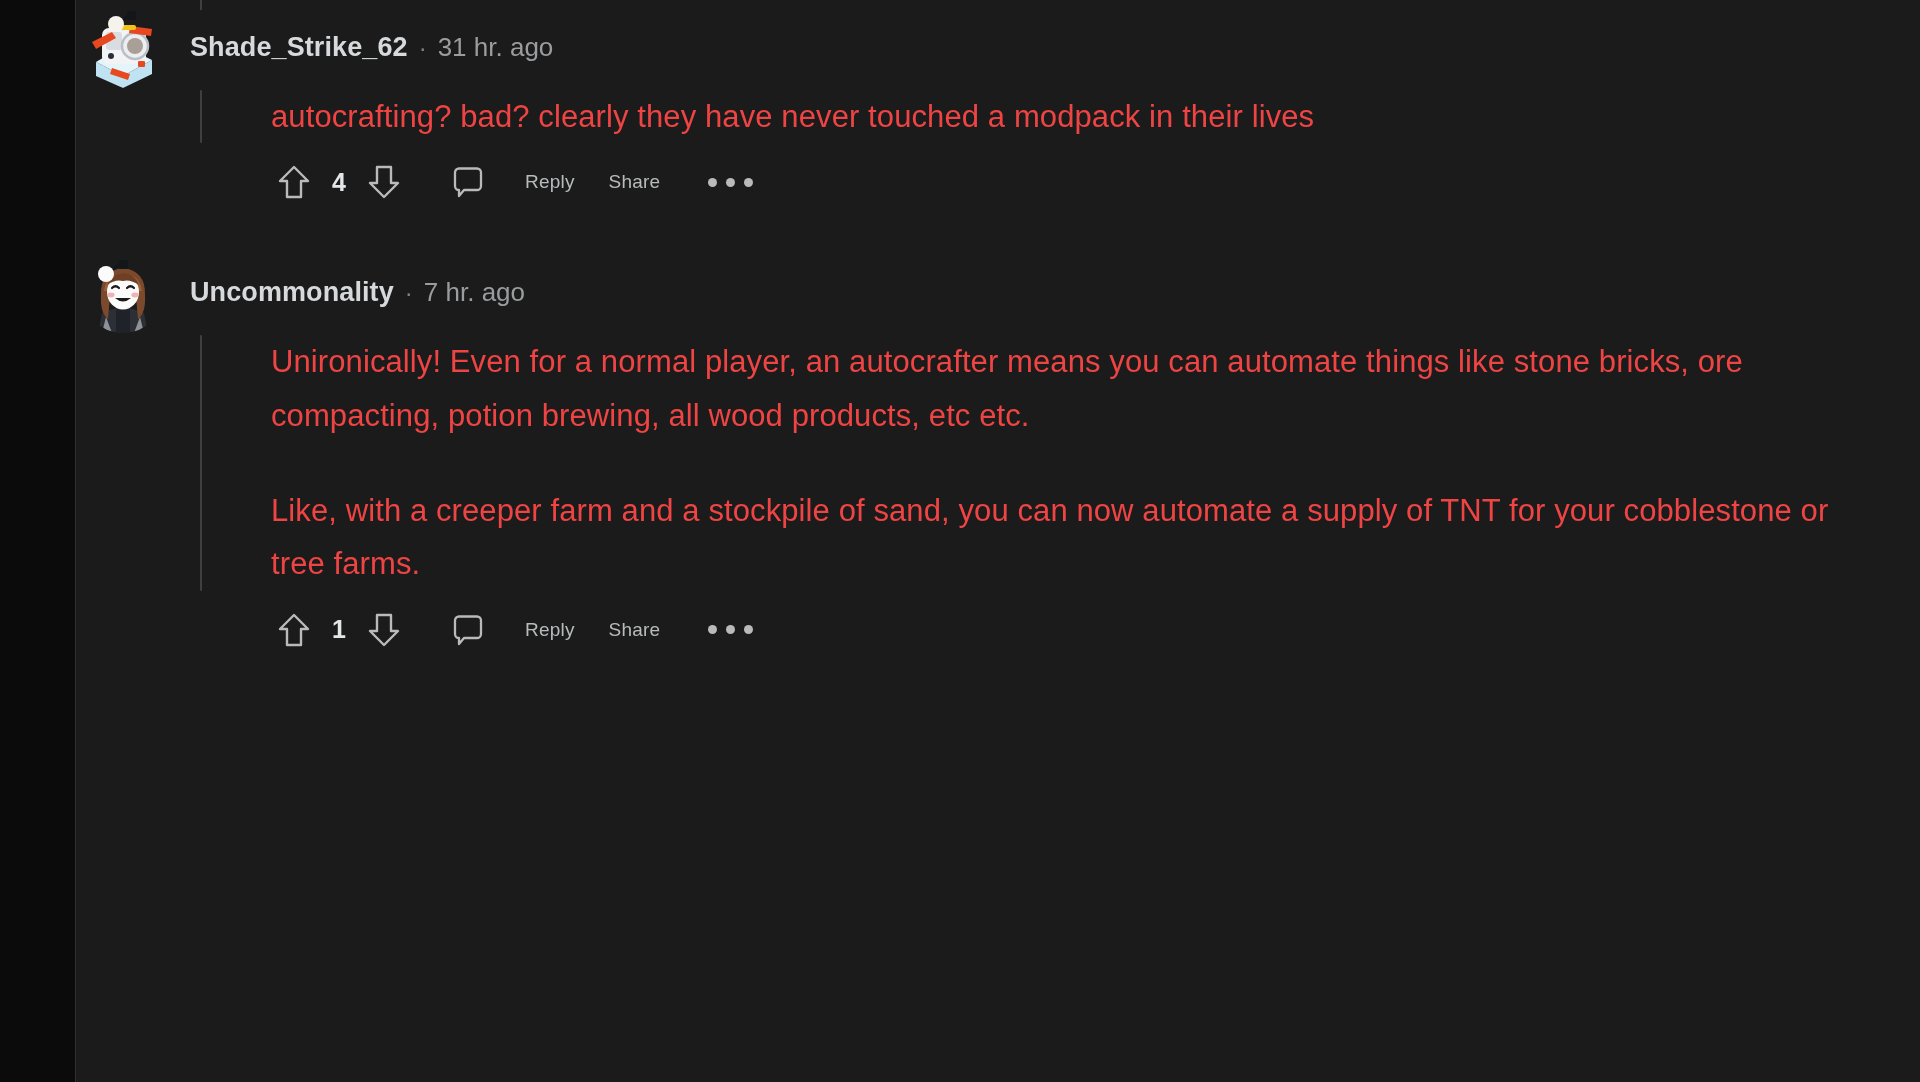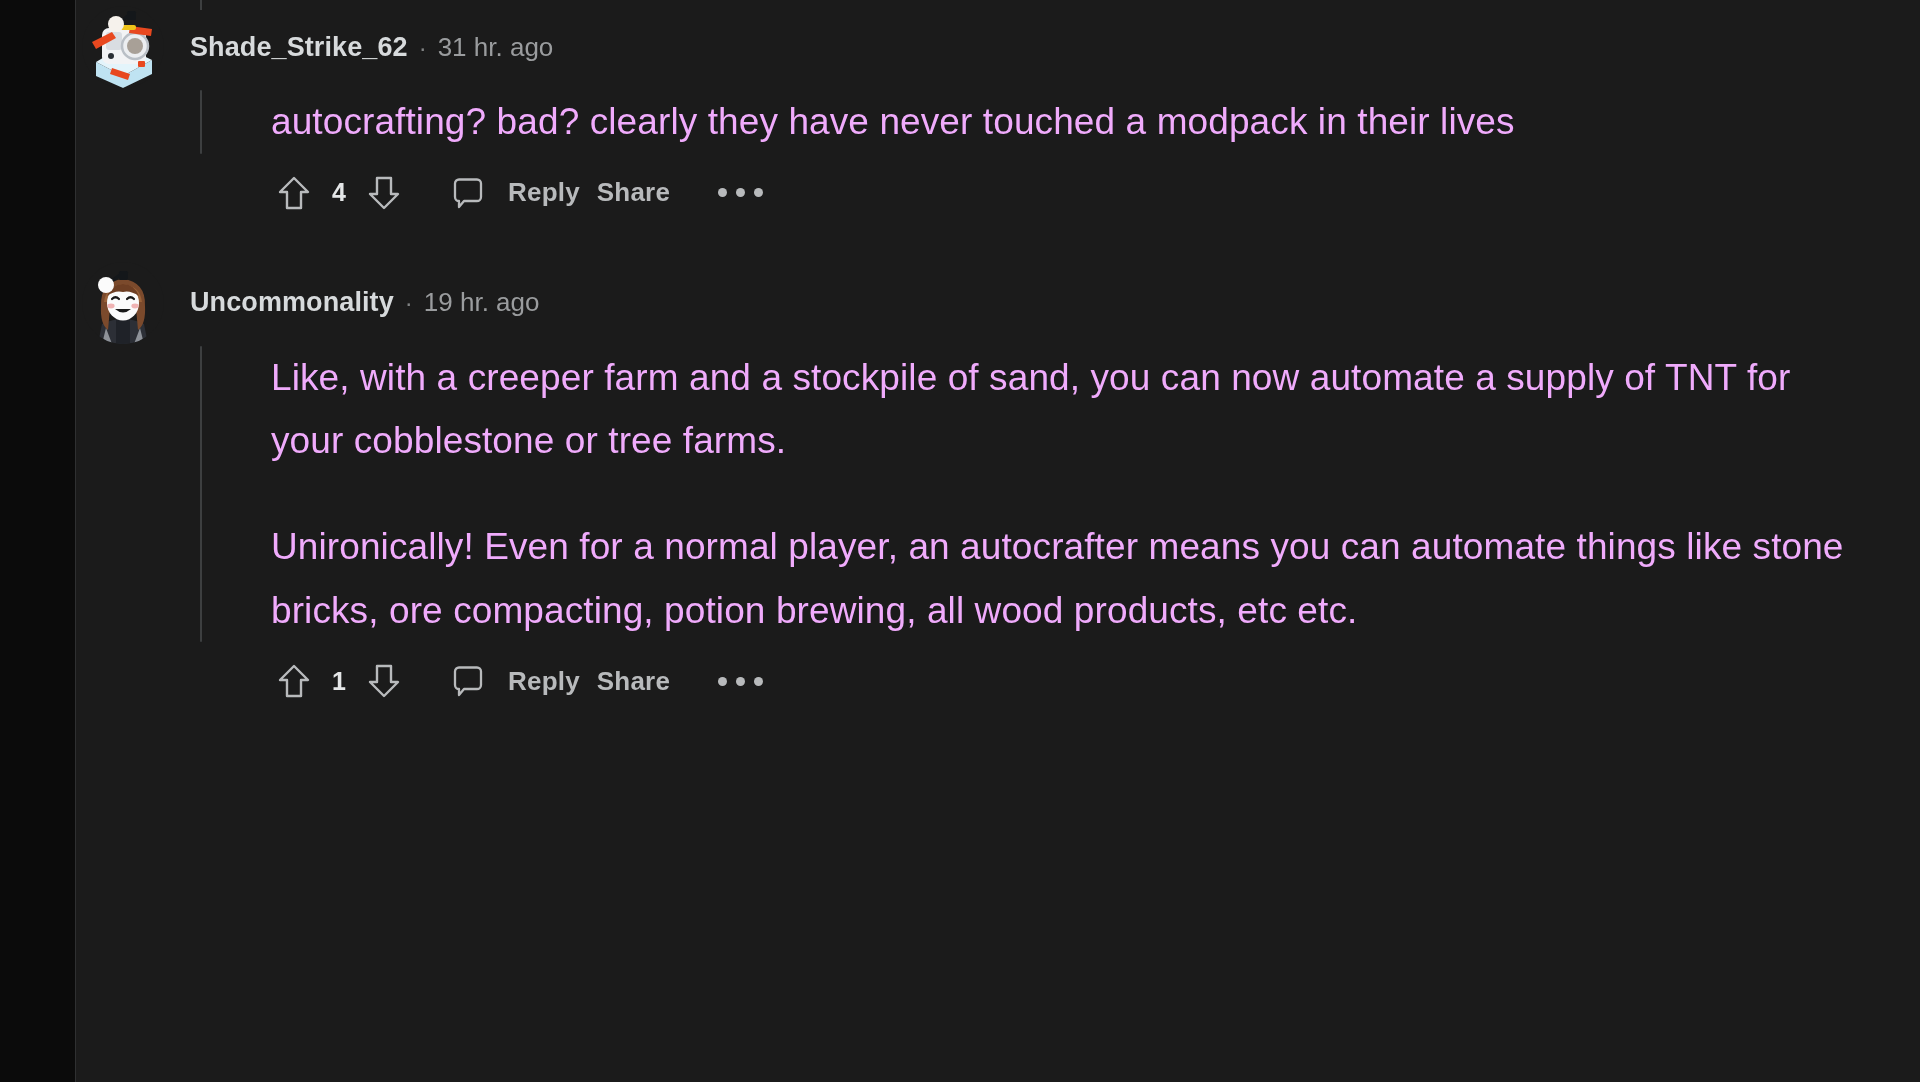--- a/index.html
+++ b/index.html
@@ -110,22 +110,22 @@
     position: absolute;
     left: 124px;
     top: 0;
     bottom: 0;
     width: 2px;
     background: #3d3f40;
     border-radius: 1px;
   }
 
   .comment-text {
-    color: #f0abfc;
-    font-size: 37px;
+    color: #ef4444;
+    font-size: 31px;
     line-height: 1.72;
     font-weight: 400;
     letter-spacing: 0.1px;
     max-width: 1600px;
   }
 
   .comment-text p { margin: 0; }
   .comment-text p + p { margin-top: 42px; }
 
   
@@ -167,23 +167,23 @@
     width: 46px;
     height: 46px;
     display: inline-flex;
     align-items: center;
     justify-content: center;
     cursor: pointer;
   }
 
   .action-label {
     color: #b8babc;
-    font-size: 26px;
-    font-weight: 700;
-    margin-left: 17px;
+    font-size: 19px;
+    font-weight: 400;
+    margin-left: 34px;
     cursor: pointer;
     letter-spacing: 0.2px;
   }
 
   .more-btn {
     margin-left: 44px;
     display: inline-flex;
     align-items: center;
     gap: 9px;
     cursor: pointer;
@@ -343,29 +343,29 @@
               <path d="M26 22 L39 12" stroke="#14171a" stroke-width="3" stroke-linecap="round"></path>
               <rect x="37" y="9" width="9" height="9" rx="1.5" fill="#14171a"></rect>
               <circle cx="24" cy="23" r="8" fill="#fbfbfb"></circle>
             </g>
           </svg>
         </span>
 
         <span class="byline">
           <span class="username">Uncommonality</span>
           <span class="meta-dot">·</span>
-          <span class="timestamp">19 hr. ago</span>
+          <span class="timestamp">7 hr. ago</span>
         </span>
       </div>
 
       <div class="comment-body-wrap">
         <div class="thread-line"></div>
         <div class="comment-text">
+          <p>Unironically! Even for a normal player, an autocrafter means you can automate things like stone bricks, ore compacting, potion brewing, all wood products, etc etc.</p>
           <p>Like, with a creeper farm and a stockpile of sand, you can now automate a supply of TNT for your cobblestone or tree farms.</p>
-          <p>Unironically! Even for a normal player, an autocrafter means you can automate things like stone bricks, ore compacting, potion brewing, all wood products, etc etc.</p>
         </div>
       </div>
 
       <div class="actions">
         <div class="vote-group">
           <span class="icon-btn">
             <svg width="34" height="36" viewBox="0 0 34 36" fill="none" xmlns="http://www.w3.org/2000/svg">
               <path d="M17 3 L31 17 L24 17 L24 33 L10 33 L10 17 L3 17 Z" stroke="#b8babc" stroke-width="2.4" stroke-linejoin="round"></path>
             </svg>
           </span>

